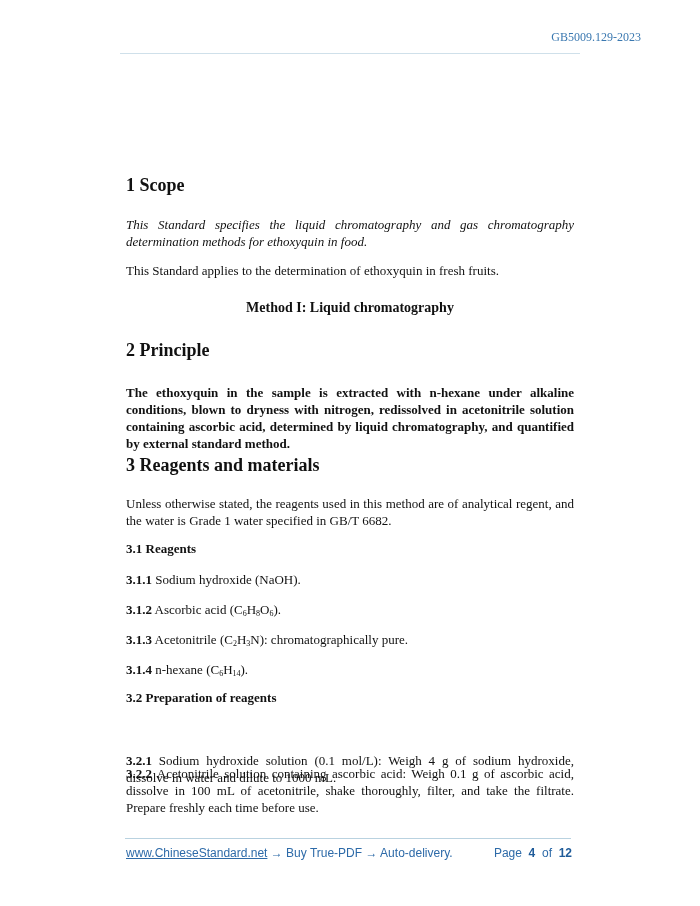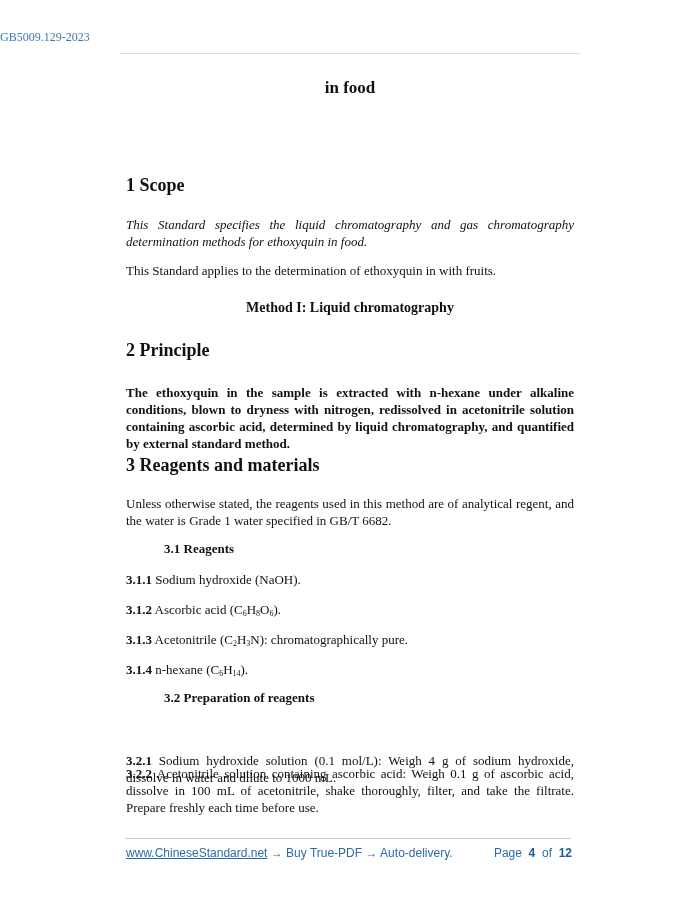--- a/index.html
+++ b/index.html
@@ -1,44 +1,43 @@
 <!DOCTYPE html>
 <html><head>
 <meta charset="utf-8">
 <style>
   html, body { margin: 0; padding: 0; background: #ffffff; }
   body { width: 700px; height: 906px; position: relative; overflow: hidden; font-family: "Liberation Serif", serif; color: #111; }
-  .header-code { position: absolute; top: 30px; left: 0; width: 641px; text-align: left; font-size: 12px; color: #3a78b0; }
+  .header-code { position: absolute; top: 30px; left: 0; width: 641px; text-align: right; font-size: 12px; color: #3a78b0; }
   .header-rule { position: absolute; top: 53px; left: 120px; width: 460px; height: 1px; background: #cfe0ea; }
   .title { position: absolute; top: 70px; left: 100px; width: 500px; text-align: center; font-weight: bold; font-size: 17px; line-height: 36px; }
   .h1 { position: absolute; left: 126px; font-weight: bold; font-size: 18px; }
   .p { position: absolute; left: 126px; width: 448px; font-size: 13px; line-height: 17px; text-align: justify; }
   .center-h { position: absolute; left: 100px; width: 500px; text-align: center; font-weight: bold; font-size: 14px; }
-  .h2 { position: absolute; left: 126px; font-weight: bold; font-size: 13px; margin-left: 38px; }
+  .h2 { position: absolute; left: 126px; font-weight: bold; font-size: 13px; }
   b { font-weight: bold; }
   sub { font-size: 8px; vertical-align: -2px; }
   .footer-rule { position: absolute; top: 838px; left: 125px; width: 446px; height: 1px; background: #b9d2e0; }
   .footer { position: absolute; top: 846px; left: 126px; width: 446px; font-family: "Liberation Sans", sans-serif; font-size: 12px; color: #2d6aa8; }
   .footer a { color: #2d6aa8; text-decoration: underline; }
   .footer .page { position: absolute; right: 0; top: 0; }
   .footer .page b { color: #1f5b99; }
 </style>
 </head>
 <body>
 
 <div class="header-code">GB5009.129-2023</div>
 <div class="header-rule"></div>
 
 <div class="title">
-  <div>in food</div>
 </div>
 
 <div class="h1" style="top:175px;text-align:center;">1 Scope</div>
 <div class="p" style="top:216px;font-style:italic;">This Standard specifies the liquid chromatography and gas chromatography determination methods for ethoxyquin in food.</div>
-<div class="p" style="top:262px;">This Standard applies to the determination of ethoxyquin in with fruits.</div>
+<div class="p" style="top:262px;">This Standard applies to the determination of ethoxyquin in fresh fruits.</div>
 
 <div class="center-h" style="top:300px;">Method I: Liquid chromatography</div>
 
 <div class="h1" style="top:340px;">2 Principle</div>
 <div class="p" style="top:384px;font-weight:bold;">The ethoxyquin in the sample is extracted with n-hexane under alkaline conditions, blown to dryness with nitrogen, redissolved in acetonitrile solution containing ascorbic acid, determined by liquid chromatography, and quantified by external standard method.</div>
 
 <div class="h1" style="top:455px;">3 Reagents and materials</div>
 <div class="p" style="top:495px;">Unless otherwise stated, the reagents used in this method are of analytical regent, and the water is Grade 1 water specified in GB/T 6682.</div>
 
 <div class="h2" style="top:541px;">3.1 Reagents</div>

